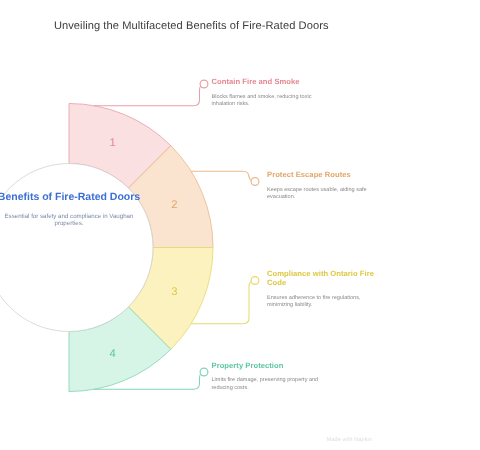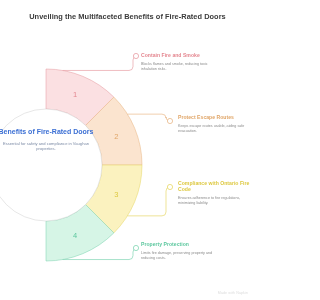--- a/index.html
+++ b/index.html
@@ -23,21 +23,21 @@
   }
 
   
   .chart-title {
     position: absolute;
     top: 12px;
     left: 0;
     width: 255px;
     text-align: center;
     font-size: 7.4px;
-    font-weight: bold;
+    font-weight: normal;
     color: #3b3b3b;
     letter-spacing: 0.05px;
     line-height: 10px;
   }
 
   
   #stage {
     position: absolute;
     top: 0;
     left: 0;

